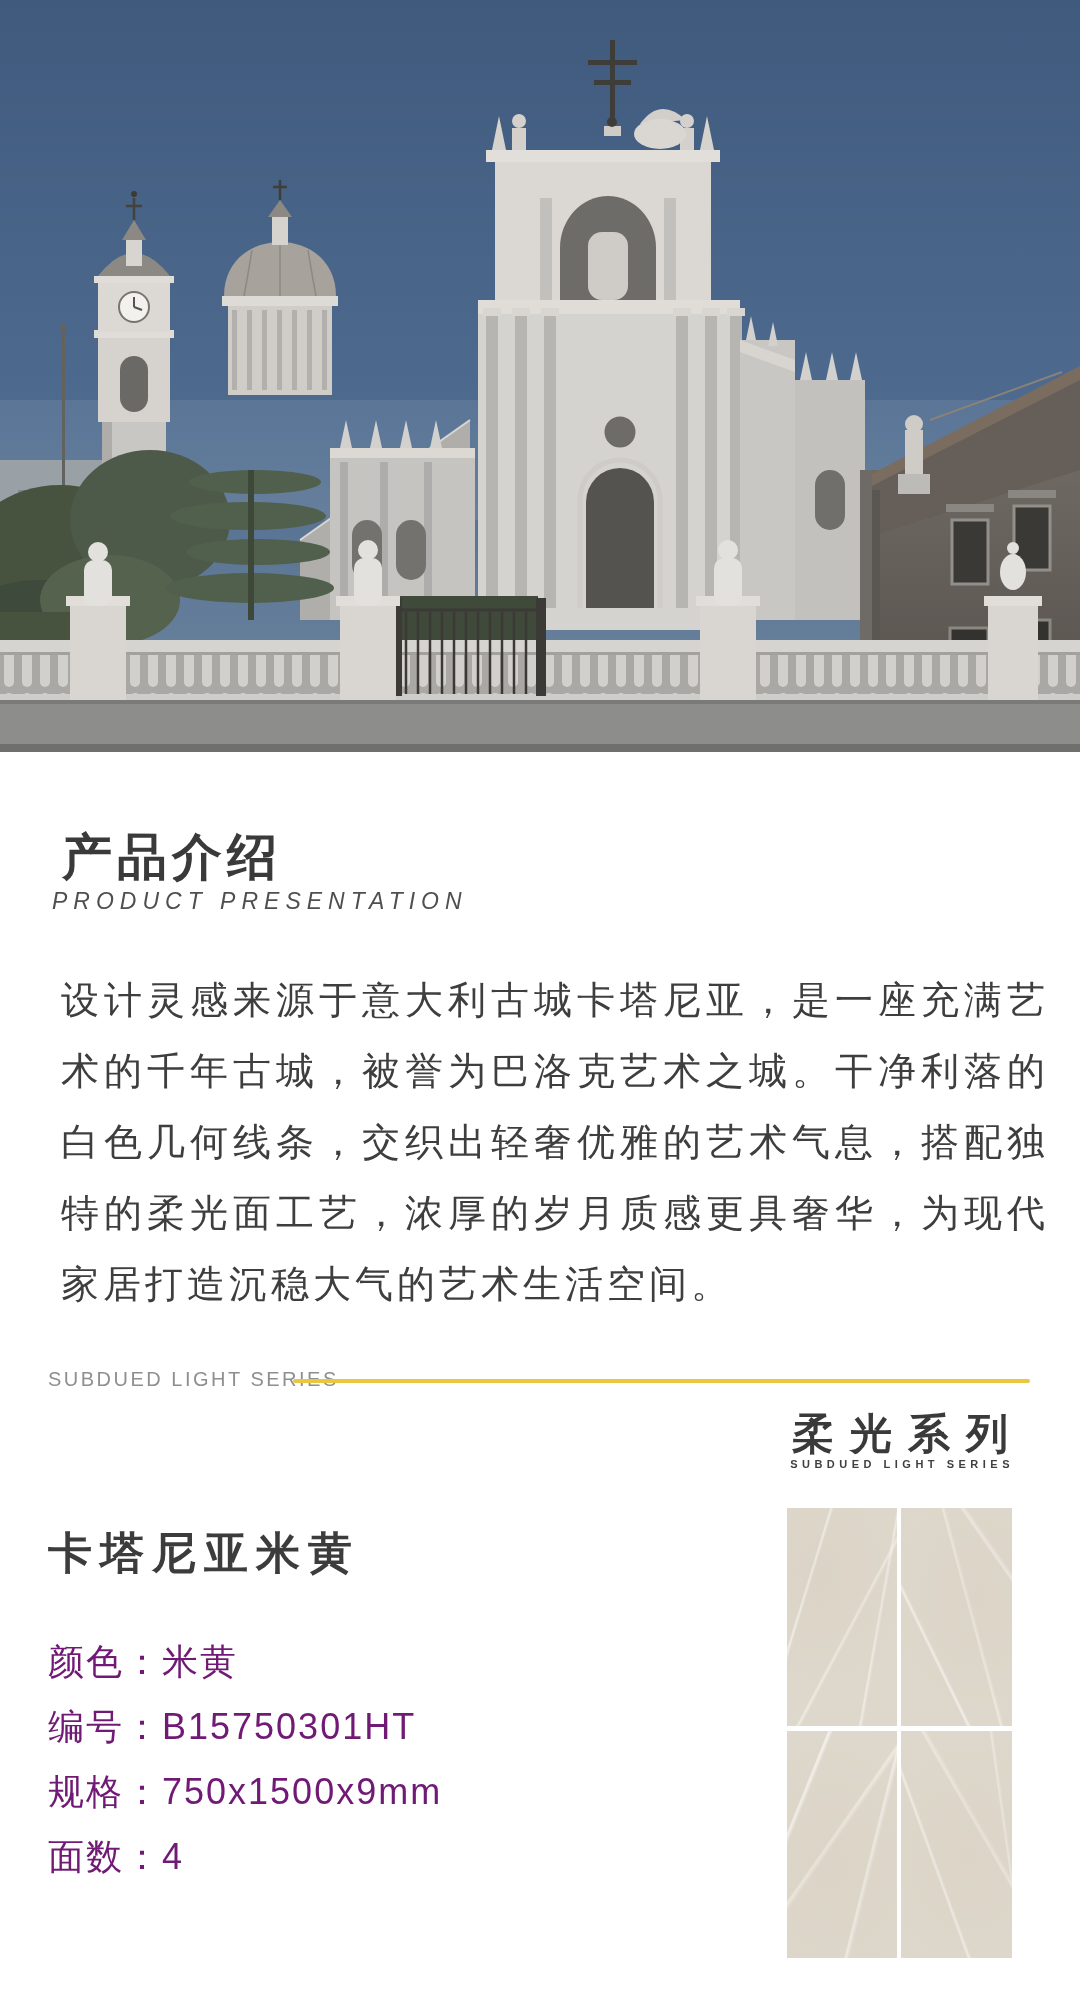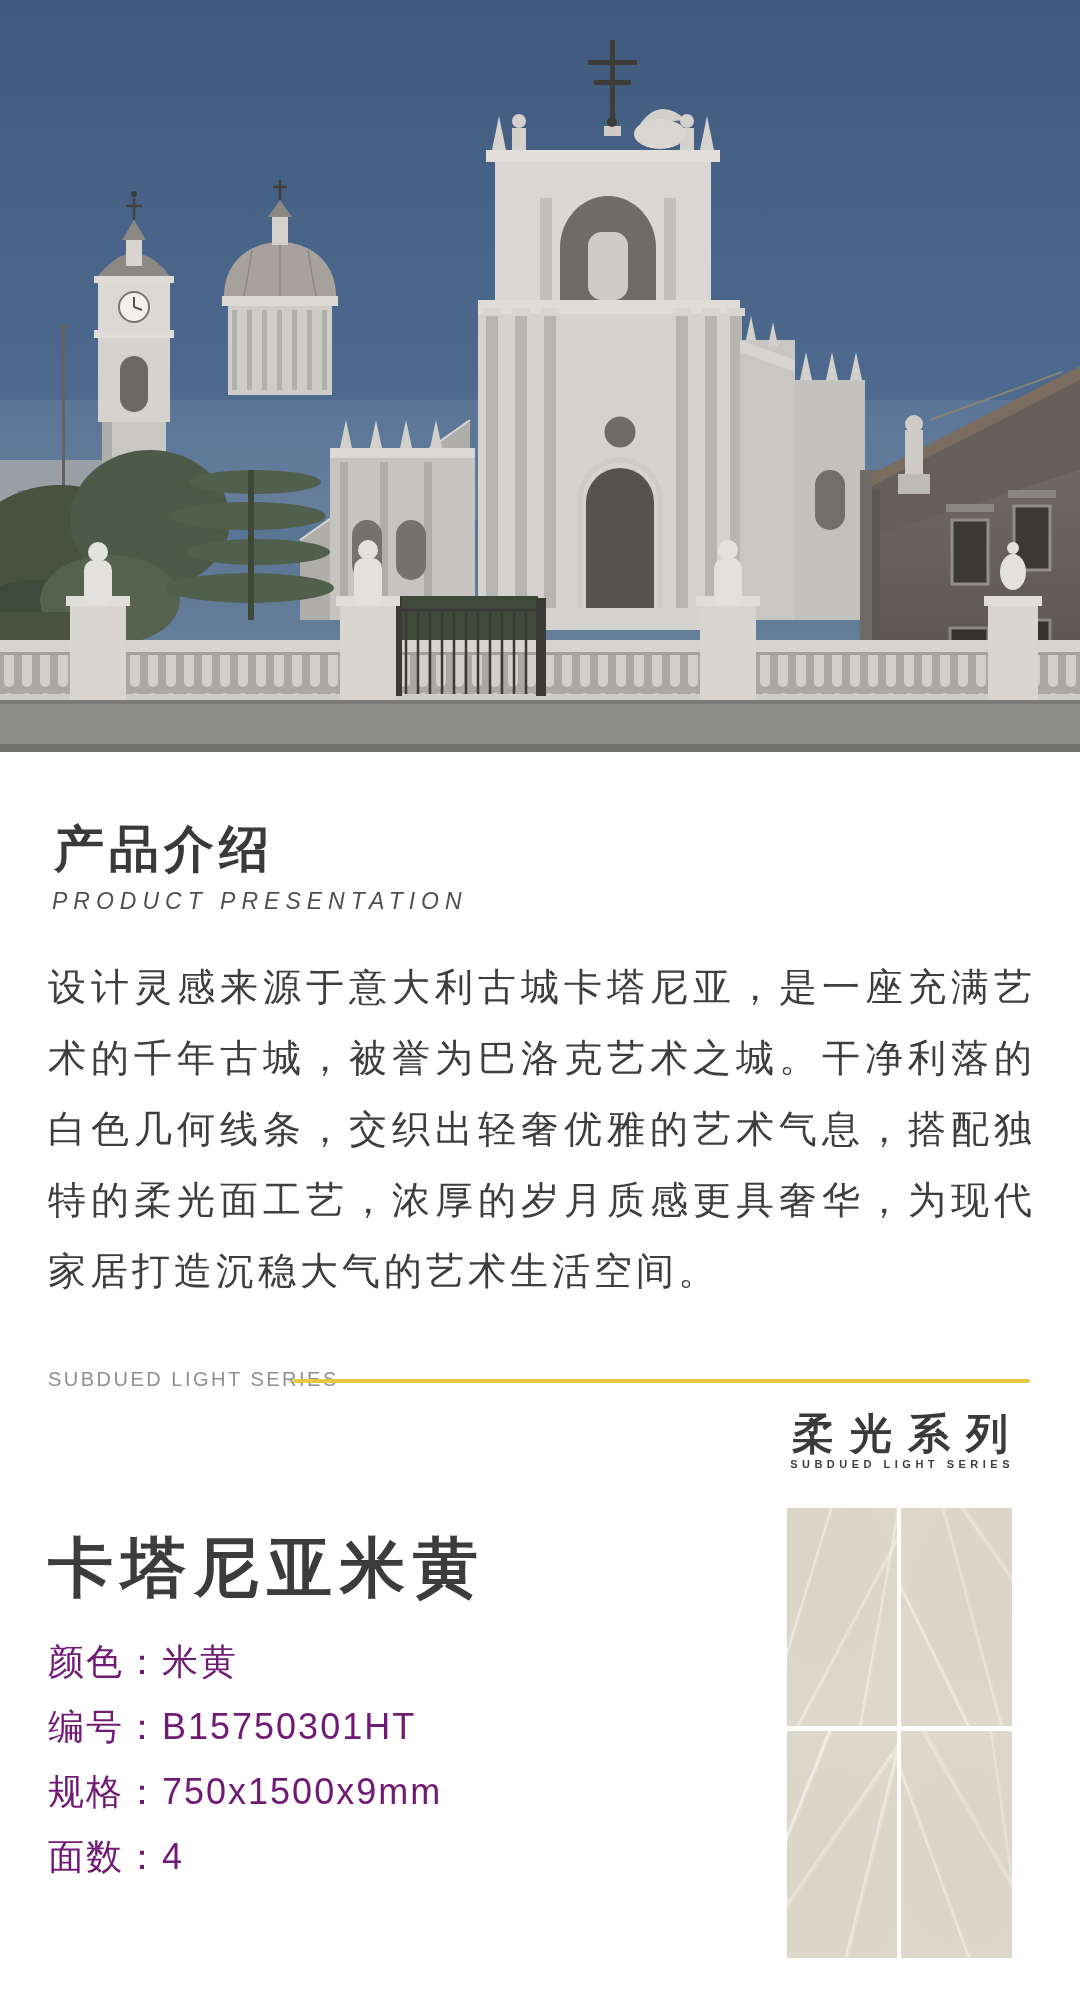--- a/index.html
+++ b/index.html
@@ -17,21 +17,21 @@
   
   .intro-title{
     left:50px;top:812px;font-size:50px;font-weight:700;
     letter-spacing:5px;color:#3a3a3a;
   }
   .intro-sub{
     left:52px;top:888px;font-size:23px;font-weight:400;
     letter-spacing:6px;color:#4f4f4f;font-style:italic;
   }
   .intro-para{
-    left:48px;top:952px;width:988px;margin:0;
+    left:48px;top:952px;width:988px;margin:13px;
     font-size:38px;line-height:71px;letter-spacing:4px;color:#3e3e3e;
     text-align:justify;text-justify:inter-character;
   }
 
   
   .band-label{
     left:48px;top:1368px;font-size:20px;letter-spacing:2.5px;color:#8f8f8f;
   }
   .band-rule{
     left:293px;top:1379px;width:737px;height:4px;background:#E9C83F;border-radius:2px;
@@ -42,21 +42,21 @@
     right:56px;top:1406px;font-size:42px;font-weight:700;
     letter-spacing:16px;color:#3a3a3a;white-space:nowrap;
   }
   .series-en{
     right:66px;top:1458px;font-size:11px;font-weight:700;
     letter-spacing:4.5px;color:#3f3f3f;white-space:nowrap;
   }
 
   
   .product-name{
-    left:48px;top:1524px;font-size:65px;font-weight:700;
+    left:48px;top:1524px;font-size:44px;font-weight:700;
     letter-spacing:8px;color:#3c3c3c;
   }
   .spec-row{left:48px;font-size:36px;color:#4a4a4a;letter-spacing:2px;white-space:nowrap;}
   .spec-row .lbl{color:#701a75;}
   .spec-row .val{color:#701a75;}
   .spec-0{top:1638px;}
   .spec-1{top:1703px;}
   .spec-2{top:1768px;}
   .spec-3{top:1833px;}
 
@@ -311,21 +311,21 @@
         <ellipse cx="1013" cy="572" rx="13" ry="18" fill="#E3E1DD"></ellipse>
         <circle cx="1013" cy="548" r="6" fill="#E3E1DD"></circle>
       </g>
 
       <rect x="0" y="700" width="1080" height="52" fill="#8D8D8B"></rect>
       <rect x="0" y="700" width="1080" height="4" fill="#7A7A78"></rect>
       <rect x="0" y="744" width="1080" height="8" fill="#6F6F6D"></rect>
     </svg>
   </div>
 
-  <h1 class="abs intro-title" style="margin:4px">产品介绍</h1>
+  <h1 class="abs intro-title" style="margin:12px">产品介绍</h1>
   <div class="abs intro-sub">PRODUCT PRESENTATION</div>
   <p class="abs intro-para">设计灵感来源于意大利古城卡塔尼亚，是一座充满艺术的千年古城，被誉为巴洛克艺术之城。干净利落的白色几何线条，交织出轻奢优雅的艺术气息，搭配独特的柔光面工艺，浓厚的岁月质感更具奢华，为现代家居打造沉稳大气的艺术生活空间。</p>
 
   <div class="abs band-label">SUBDUED LIGHT SERIES</div>
   <div class="abs band-rule"></div>
 
   <div class="abs series-zh">柔光系列</div>
   <div class="abs series-en">SUBDUED LIGHT SERIES</div>
 
   <h2 class="abs product-name" style="margin:0">卡塔尼亚米黄</h2>

